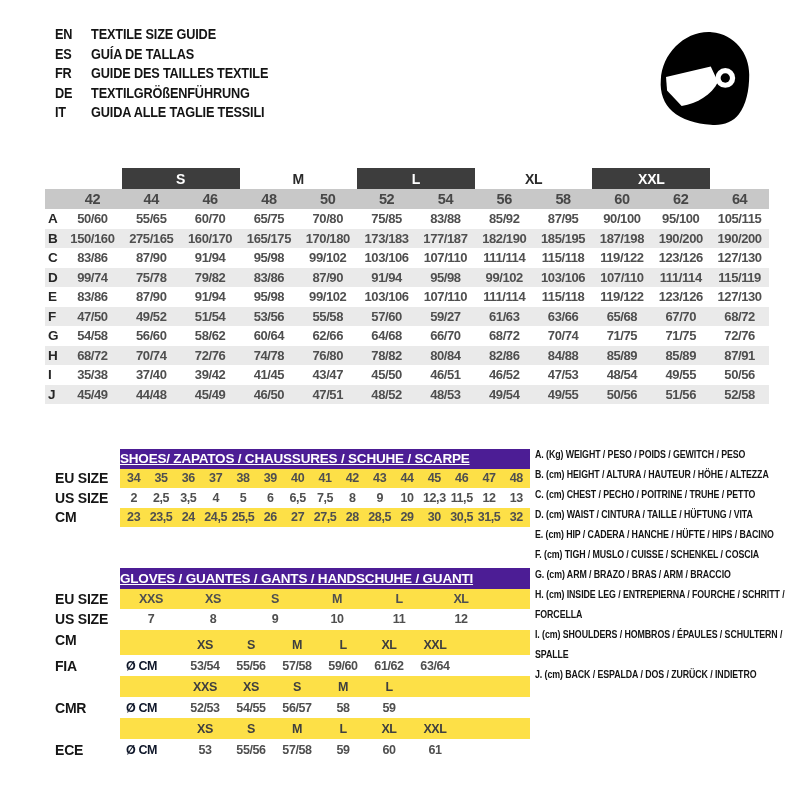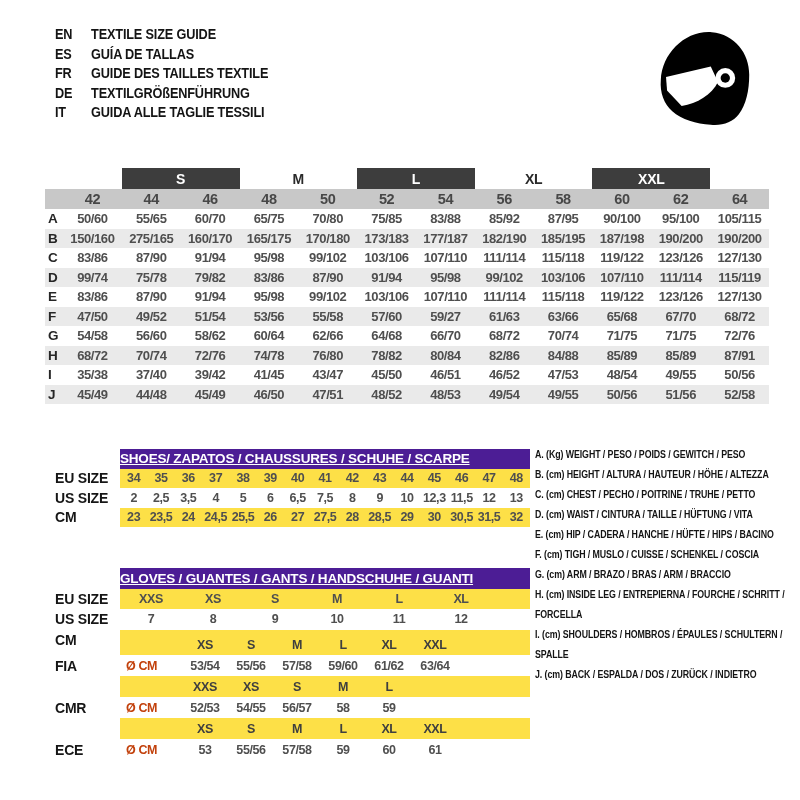--- a/index.html
+++ b/index.html
@@ -41,21 +41,21 @@
   .shoes .sub-row{height:19.5px;}
   .gloves .sub-row{height:20.5px;}
   .helm .sub-row{height:21px;}
   .sub-label{font-weight:700;font-size:14px;color:#161616;padding-left:10px;
     display:flex;align-items:center;letter-spacing:-0.2px;}
   .sub-bar{background:#4c1d95;color:#ffffff;font-weight:700;font-size:13.5px;
     letter-spacing:-0.2px;display:flex;align-items:center;text-decoration:underline;}
   .sub-cells{display:grid;align-items:center;}
   .sub-cells.stripe{background:#fde047;}
   .sub-cell{text-align:center;font-weight:700;font-size:12.5px;letter-spacing:-0.4px;color:#4f4f4f;}
-  .sub-cell.unit{text-align:left;padding-left:6px;color:#c2410c;}
+  .sub-cell.unit{text-align:left;padding-left:6px;color:#0f172a;}
   .helm .sub-cell.sizehead{color:#3f3f3f;}
 
   
   .legend{position:absolute;left:535px;top:444px;width:332px;
     transform:scaleX(0.78);transform-origin:left top;}
   .legend-item{font-weight:700;font-size:11.3px;line-height:20px;color:#141414;letter-spacing:-0.1px;}
 </style>
 </head>
 <body>
 

